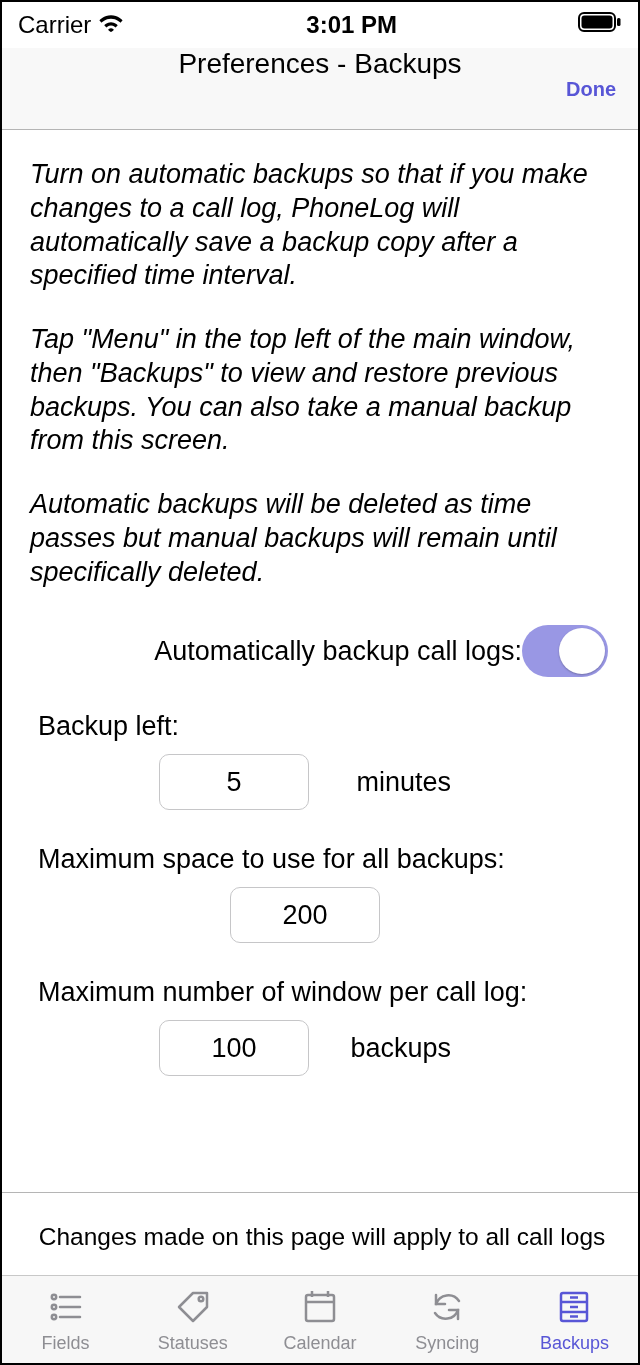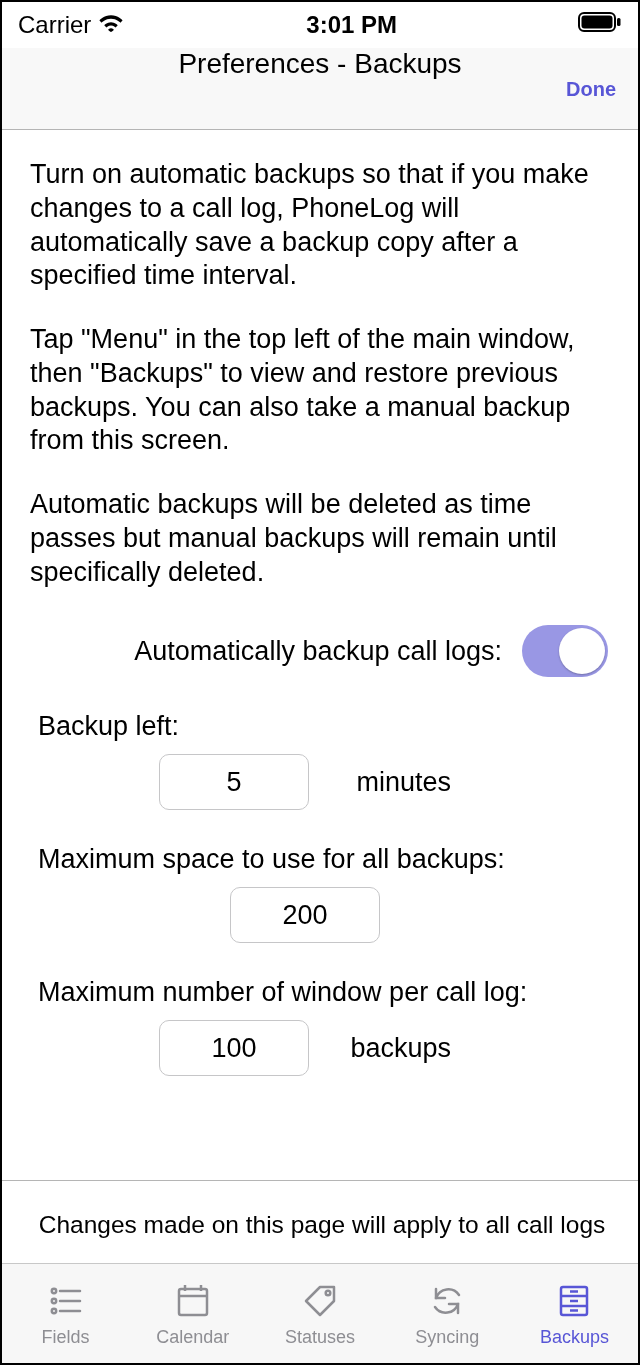--- a/index.html
+++ b/index.html
@@ -66,31 +66,32 @@
   
   .content {
     flex: 1;
     padding: 28px 28px 20px 28px;
     overflow: hidden;
   }
   .desc {
     font-size: 27px;
     line-height: 1.25;
     margin-bottom: 15px;
+    font-style: italic;
   }
   .desc p { margin-bottom: 30px; }
   .desc p:last-child { margin-bottom: 0; }
 
   
   .toggle-row {
     margin-top: 36px;
     display: flex;
     align-items: center;
     justify-content: flex-end;
-    gap: 20px;
+    gap: 0;
     padding-right: 2px;
     padding-left: 40px;
   }
   .toggle-label {
     font-size: 27px;
   }
   .switch {
     width: 86px;
     height: 52px;
     border-radius: 26px;
@@ -145,21 +146,21 @@
     border-top: 1px solid #b5b5b5;
     padding: 30px 12px 24px 16px;
     text-align: center;
   }
   .footer-note {
     font-size: 24.5px;
   }
 
   
   .tab-bar {
-    height: 100px;
+    height: 88px;
     background: #f7f7f7;
     border-top: 1px solid #c8c8c8;
     display: flex;
     justify-content: space-around;
     align-items: center;
   }
   .tab-item {
     flex: 1;
     display: flex;
     flex-direction: column;
@@ -255,20 +256,30 @@
         <svg viewBox="0 0 40 40" fill="none" stroke="#8e8e93" stroke-width="2.5" stroke-linecap="round">
           <circle cx="8" cy="10" r="2.2"></circle>
             <line x1="14" y1="10" x2="34" y2="10"></line>
           <circle cx="8" cy="20" r="2.2"></circle>
             <line x1="14" y1="20" x2="34" y2="20"></line>
           <circle cx="8" cy="30" r="2.2"></circle>
             <line x1="14" y1="30" x2="34" y2="30"></line>
         </svg>
       </span>
       <span class="tab-label">Fields</span>
+    </div>
+
+    <div class="tab-item">
+      <span class="tab-icon">
+        <svg viewBox="0 0 40 40" fill="none" stroke="#8e8e93" stroke-width="2.5" stroke-linejoin="round">
+          <path d="M20 6 L34 6 L34 20 L20 34 L6 20 Z"></path>
+          <circle cx="28" cy="12" r="2.3"></circle>
+        </svg>
+      </span>
+      <span class="tab-label">Statuses</span>
     </div>
 
     <div class="tab-item">
       <span class="tab-icon">
         <svg viewBox="0 0 40 40" fill="none" stroke="#8e8e93" stroke-width="2.5">
           <rect x="6" y="8" width="28" height="26" rx="2"></rect>
           <line x1="6" y1="15" x2="34" y2="15"></line>
           <line x1="12" y1="4" x2="12" y2="10"></line>
             <line x1="28" y1="4" x2="28" y2="10"></line>
           <line x1="12" y1="20" x2="12" y2="20"></line>
@@ -279,30 +290,20 @@
             <line x1="18" y1="26" x2="18" y2="26"></line>
           <line x1="24" y1="26" x2="24" y2="26"></line>
             <line x1="30" y1="26" x2="30" y2="26"></line>
         </svg>
       </span>
       <span class="tab-label">Calendar</span>
     </div>
 
     <div class="tab-item">
       <span class="tab-icon">
-        <svg viewBox="0 0 40 40" fill="none" stroke="#8e8e93" stroke-width="2.5" stroke-linejoin="round">
-          <path d="M20 6 L34 6 L34 20 L20 34 L6 20 Z"></path>
-          <circle cx="28" cy="12" r="2.3"></circle>
-        </svg>
-      </span>
-      <span class="tab-label">Statuses</span>
-    </div>
-
-    <div class="tab-item">
-      <span class="tab-icon">
         <svg viewBox="0 0 40 40" fill="none" stroke="#8e8e93" stroke-width="2.5" stroke-linecap="round">
           <path d="M32 14 A13 13 0 0 0 9 17"></path>
           <polyline points="9,8 9,17 18,17"></polyline>
           <path d="M8 26 A13 13 0 0 0 31 23"></path>
           <polyline points="31,32 31,23 22,23"></polyline>
         </svg>
       </span>
       <span class="tab-label">Syncing</span>
     </div>
 

